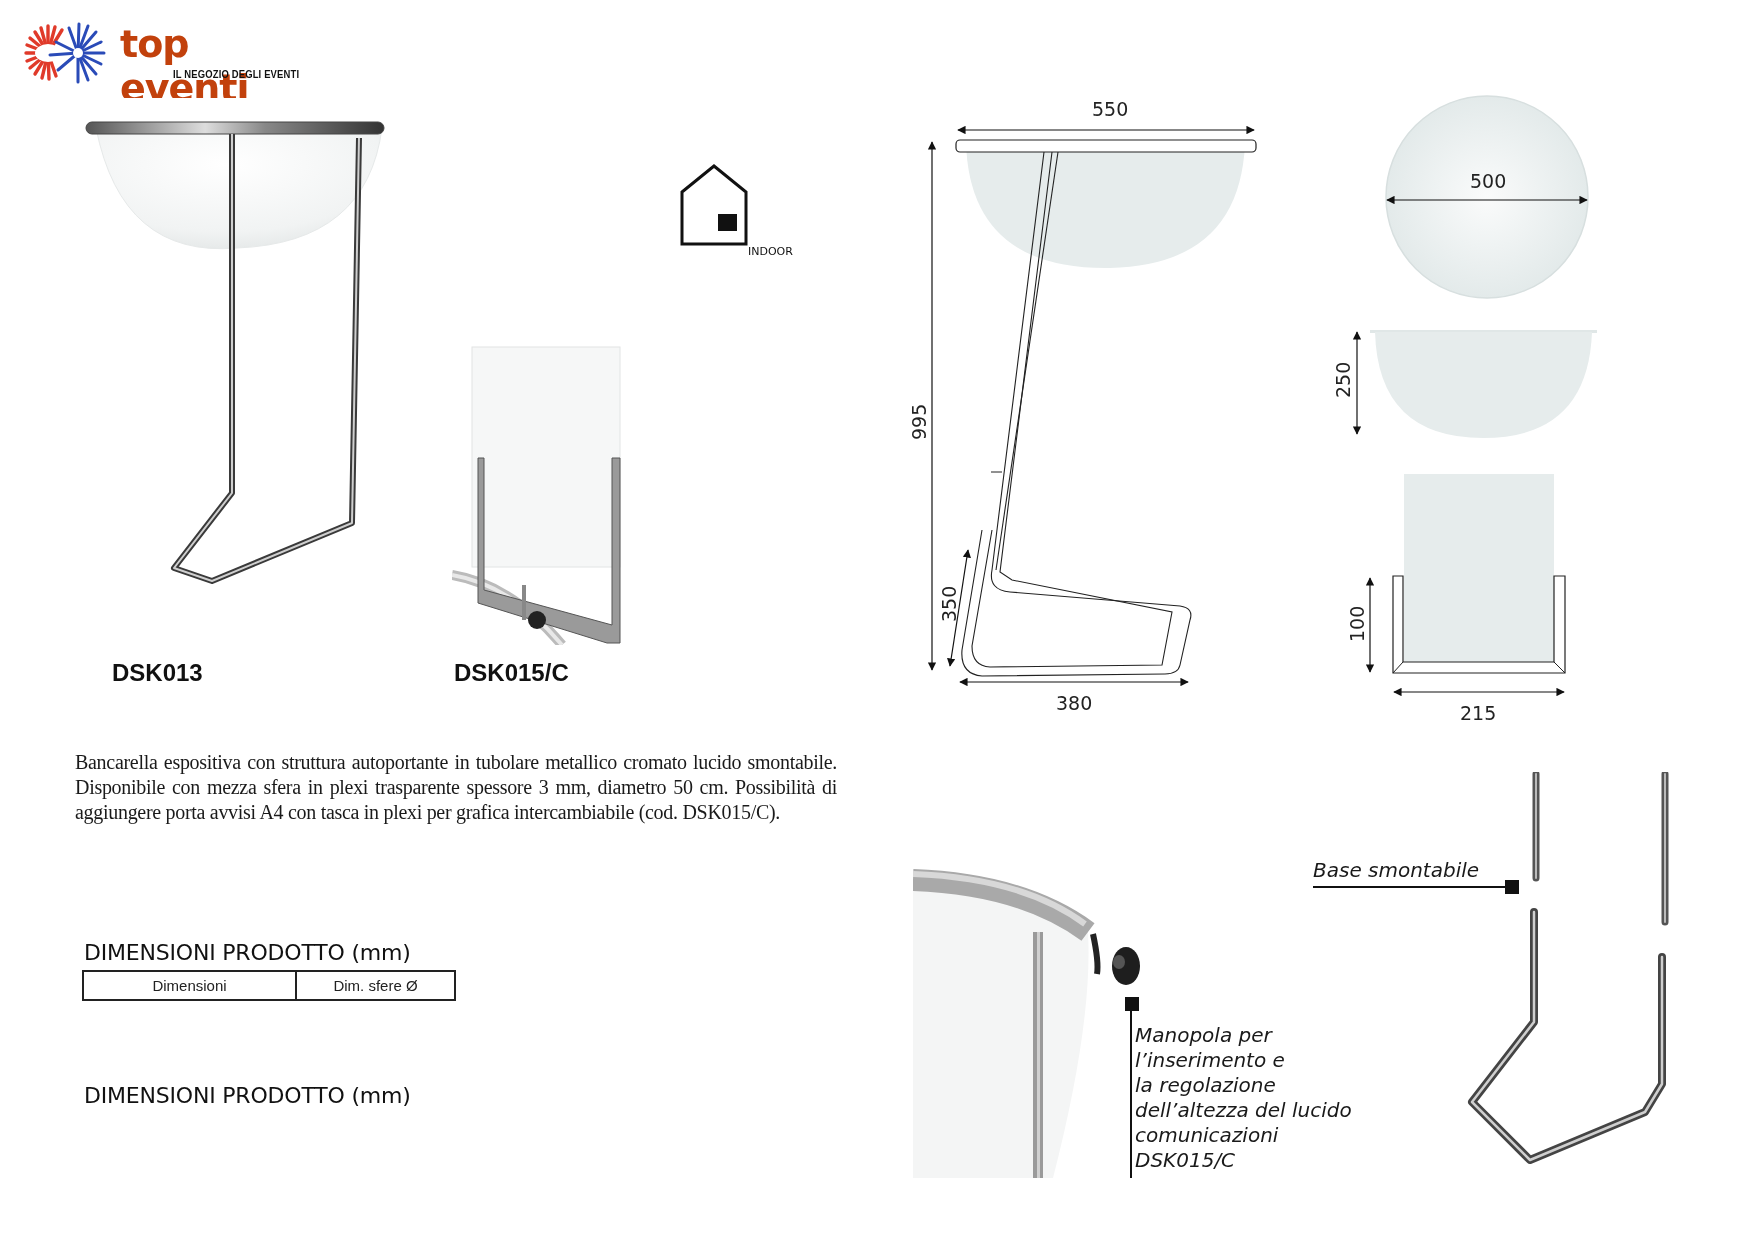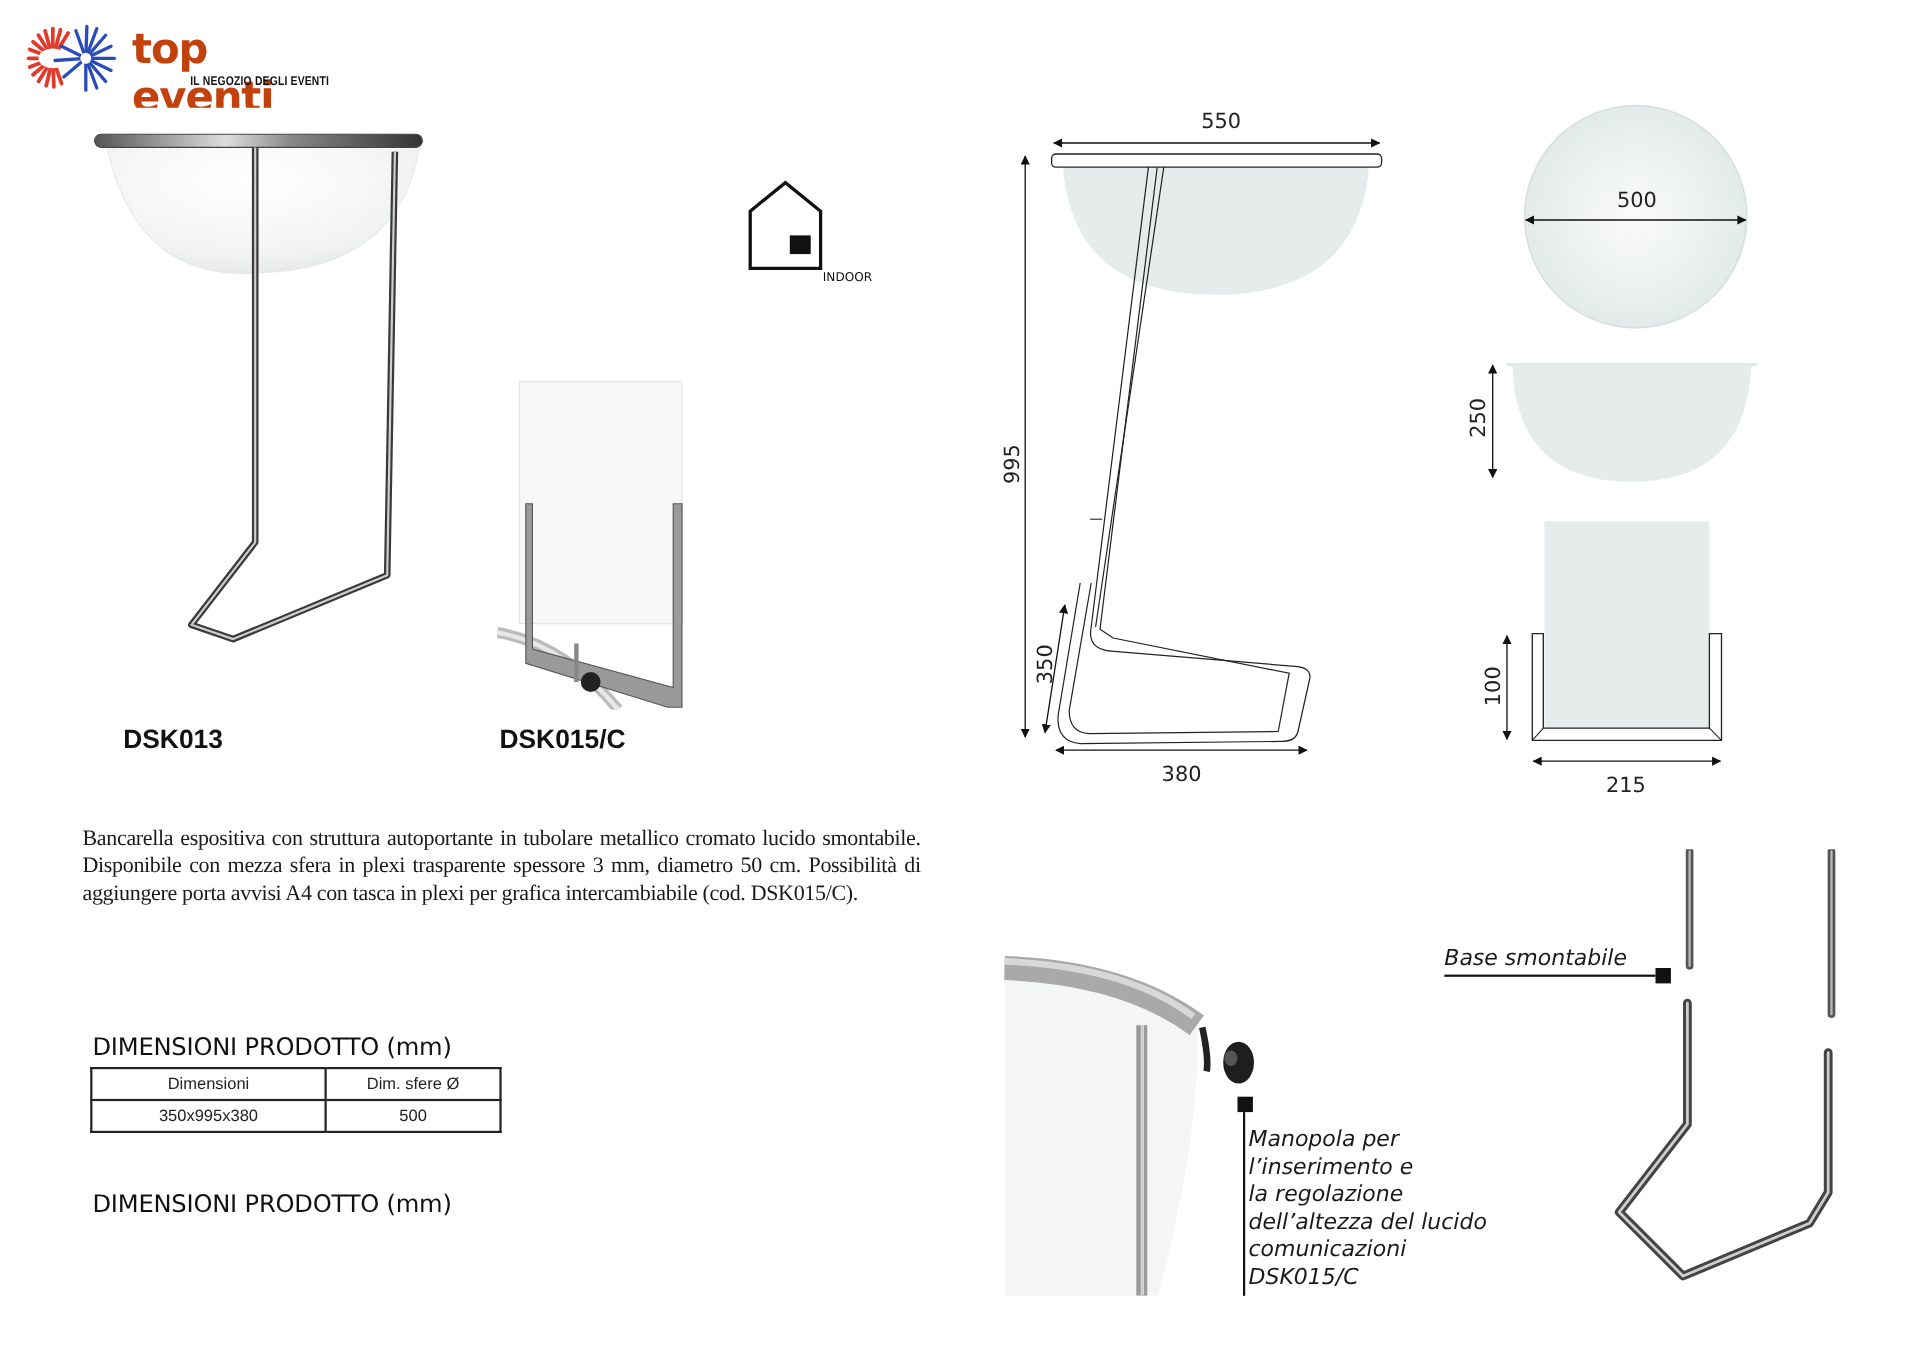--- a/index.html
+++ b/index.html
@@ -123,24 +123,20 @@
 
 <p class="abs desc">Bancarella espositiva con struttura autoportante in tubolare metallico cromato lucido smontabile. Disponibile con mezza sfera in plexi trasparente spessore 3 mm, diametro 50 cm. Possibilità di aggiungere porta avvisi A4 con tasca in plexi per grafica intercambiabile (cod. DSK015/C).</p>
 
 <div class="abs tbl-title" style="left:84px;top:940px;">DIMENSIONI PRODOTTO (mm)</div>
 <table class="spec" style="left:82px;top:970px;width:374px;">
   <tbody>
       <tr>
     <td style="width:213px;">Dimensioni</td>
     <td>Dim. sfere Ø</td>
   </tr>
-  <tr>
-    <td>350x995x380</td>
-    <td>500</td>
-  </tr>
 </tbody>
   </table>
 
 <div class="abs tbl-title" style="left:84px;top:1083px;">DIMENSIONI PRODOTTO (mm)</div>
 <table class="spec" style="left:81px;top:1113px;width:374px;">
   <tbody>
 </tbody>
   </table>
 
 <div class="abs" style="left:900px;top:90px;width:380px;height:640px;">

